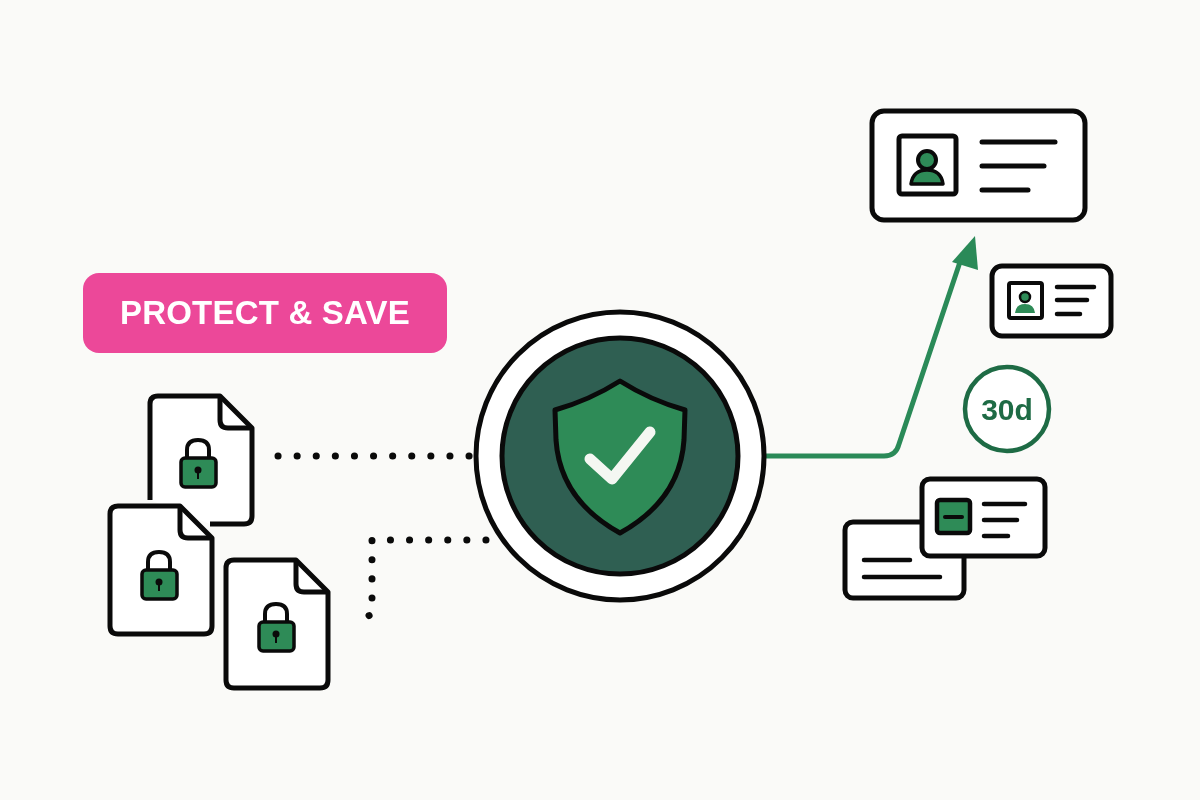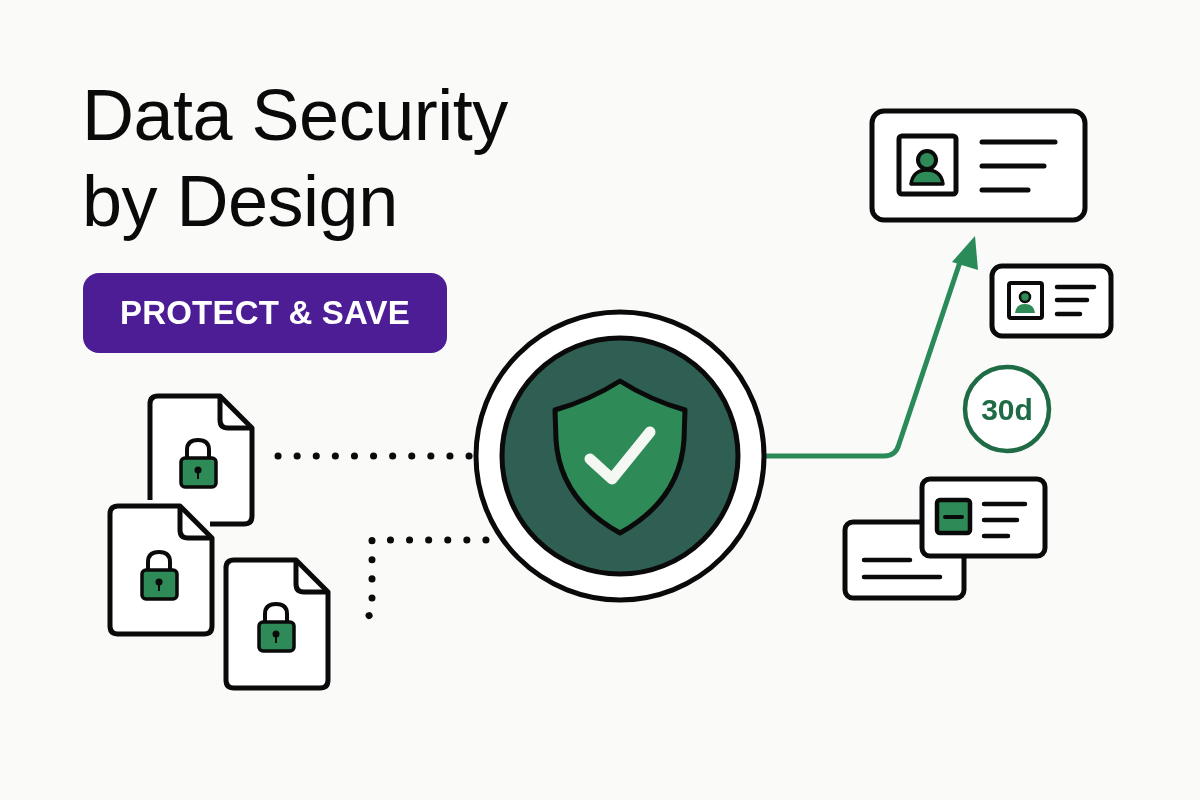--- a/index.html
+++ b/index.html
@@ -27,21 +27,21 @@
       letter-spacing: -0.5px;
       margin: 0;
     }
     .title span { display: block; }
     .cta {
       position: absolute;
       left: 83px;
       top: 273px;
       width: 364px;
       height: 80px;
-      background: #4c1d95;
+      background: #ec4899;
       border-radius: 16px;
       color: #ffffff;
       font-family: "Liberation Sans", sans-serif;
       font-weight: 700;
       font-size: 33px;
       display: flex;
       align-items: center;
       justify-content: center;
       letter-spacing: 0.2px;
       border: none;
@@ -55,24 +55,20 @@
     .badge-text {
       font-family: "Liberation Sans", sans-serif;
       font-weight: 700;
     }
   </style>
 </head>
 <body>
 
 <div class="canvas">
 
-  <h1 class="title">
-    <span>Data Security</span>
-    <span>by Design</span>
-  </h1>
 
   <button class="cta">PROTECT &amp; SAVE</button>
 
   <svg class="art" width="1200" height="800" viewBox="0 0 1200 800">
 
     <g stroke="#0a0a0a" stroke-width="7" stroke-linecap="round" fill="none" stroke-dasharray="0.1 19">
       <line x1="278" y1="456" x2="472" y2="456"></line>
     </g>
     <g stroke="#0a0a0a" stroke-width="7" stroke-linecap="round" fill="none" stroke-dasharray="0.1 19">
       <path d="M 486 540 L 372 540 L 372 612 Q 372 618 350 618"></path>

